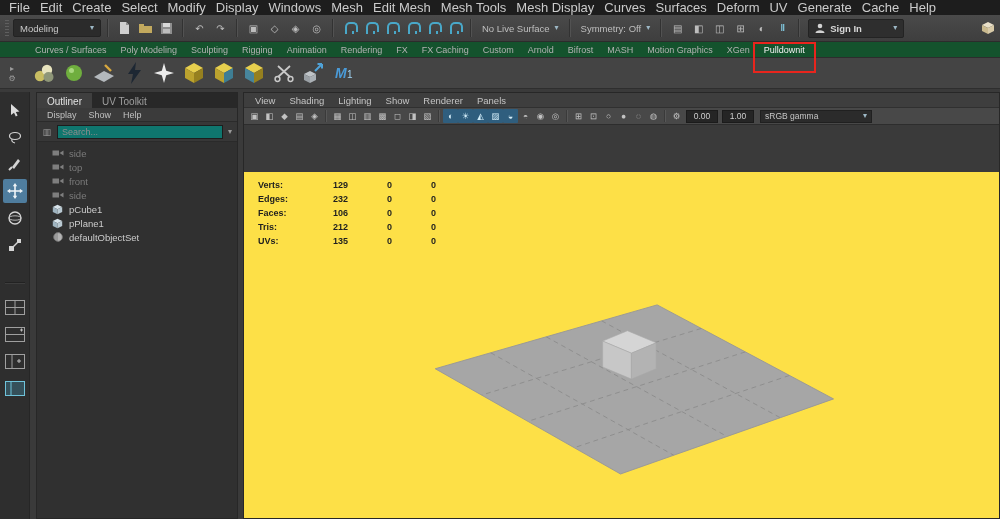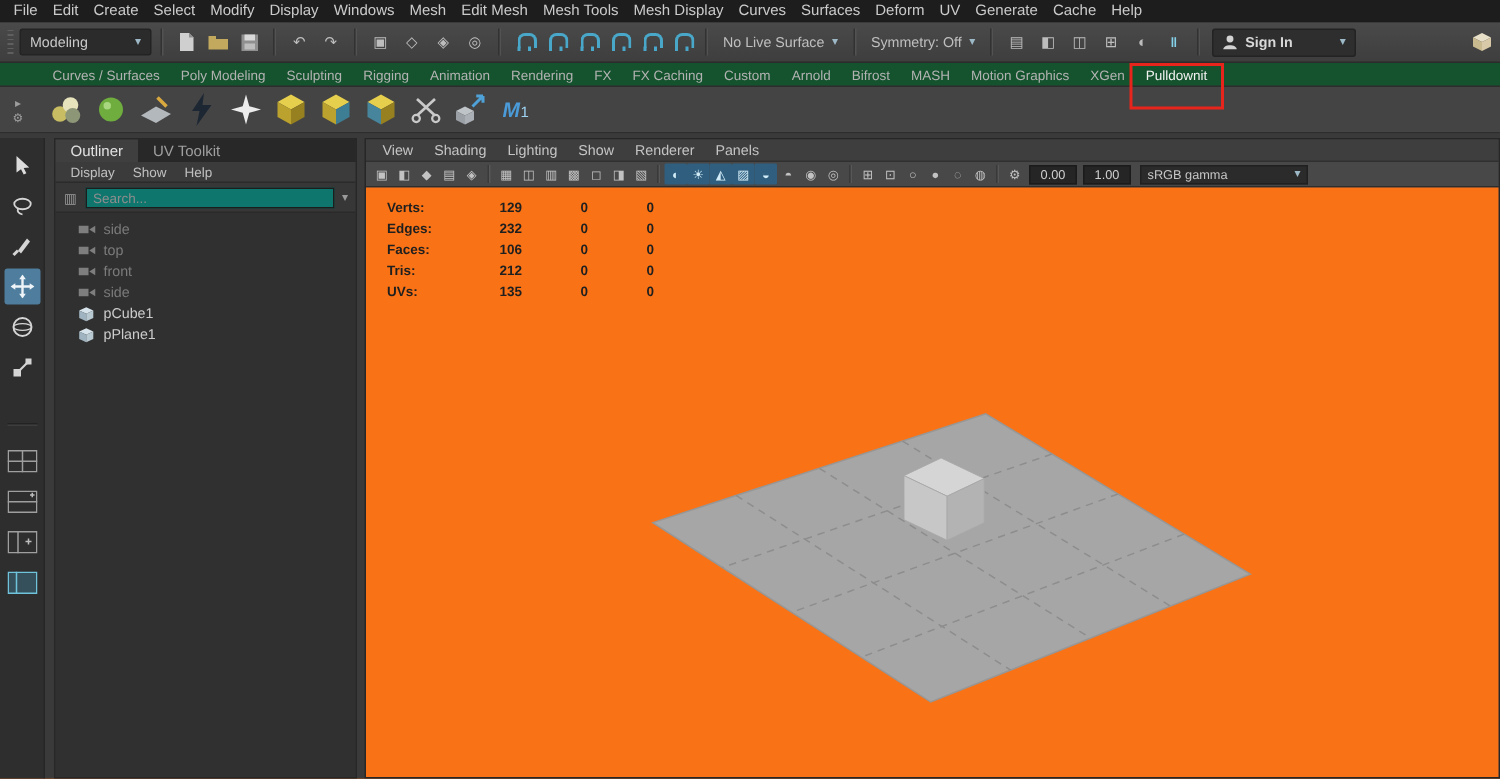--- a/index.html
+++ b/index.html
@@ -2,21 +2,21 @@
 <html><head>
 <meta charset="utf-8">
 <style>
   *{margin:0;padding:0;box-sizing:border-box;}
   html,body{width:1000px;height:519px;overflow:hidden;}
   body{background:#3a3a3a;font-family:"Liberation Sans",sans-serif;color:#c8c8c8;}
   #app{position:relative;width:1000px;height:519px;display:flex;flex-direction:column;background:#3a3a3a;}
 
   
   .menubar{height:15px;background:#1d1d1d;display:flex;align-items:center;padding:0 4px;flex:0 0 auto;}
-  .mi{font-size:10px;color:#cbcbcb;padding:0 5px;white-space:nowrap;cursor:default;}
+  .mi{font-size:13px;color:#cbcbcb;padding:0 5px;white-space:nowrap;cursor:default;}
 
   
   .statusline{height:27px;background:linear-gradient(#4a4a4a,#3e3e3e);border-bottom:1px solid #2c2c2c;display:flex;align-items:center;padding:0 3px;gap:2px;flex:0 0 auto;overflow:hidden;}
   .grip{width:4px;height:16px;margin:0 2px;background:repeating-linear-gradient(to bottom,#5f5f5f 0 1px,transparent 1px 3px);flex:0 0 auto;}
   .dd{height:18px;background:#2b2b2b;border:1px solid #232323;border-radius:2px;display:flex;align-items:center;gap:6px;padding:0 6px;flex:0 0 auto;}
   .dd .txt{font-size:9.5px;color:#c9c9c9;white-space:nowrap;}
   .caret{font-size:8px;color:#9db8c6;line-height:1;}
   .menuset{width:88px;justify-content:space-between;}
   .sep{width:0;height:18px;border-left:1px solid #323232;border-right:1px solid #525252;margin:0 4px;flex:0 0 auto;}
   .ticon{width:19px;height:18px;display:flex;align-items:center;justify-content:center;font-size:10px;color:#bdbdbd;flex:0 0 auto;}
@@ -71,21 +71,21 @@
   .vp{flex:1;margin-left:5px;display:flex;flex-direction:column;border:1px solid #272727;min-width:0;}
   .vp-menu{height:15px;background:#3e3e3e;border-bottom:1px solid #303030;display:flex;align-items:center;padding-left:4px;flex:0 0 auto;}
   .vp-mi{font-size:9.5px;color:#c4c4c4;padding:0 7px;white-space:nowrap;}
   .vp-toolbar{height:17px;background:#484848;border-bottom:1px solid #2d2d2d;display:flex;align-items:center;padding:0 3px;flex:0 0 auto;overflow:hidden;}
   .vpi{width:15px;height:14px;display:flex;align-items:center;justify-content:center;font-size:8.5px;color:#c2c2c2;border-radius:1px;flex:0 0 auto;}
   .vpi.on{background:#2f5e7e;color:#d2ecf8;}
   .vp-sep{width:0;height:12px;border-left:1px solid #3a3a3a;border-right:1px solid #575757;margin:0 3px;flex:0 0 auto;}
   .vp-num{width:32px;height:13px;background:#252525;border:1px solid #1b1b1b;color:#cfcfcf;font-size:8.5px;text-align:center;font-family:"Liberation Sans",sans-serif;margin:0 2px;flex:0 0 auto;}
   .vp-dd{width:112px;height:13px;background:#2b2b2b;border:1px solid #202020;display:flex;align-items:center;justify-content:space-between;padding:0 4px;margin-left:4px;flex:0 0 auto;}
   .vp-dd .txt{font-size:8.5px;color:#c6c6c6;}
-  .vp-canvas{flex:1;position:relative;background:#f97316;overflow:hidden;}
+  .vp-canvas{flex:1;position:relative;background:#fde047;overflow:hidden;margin-top:47px;}
   .scene{position:absolute;left:0;top:0;width:100%;height:100%;}
   .hud{position:absolute;left:14px;top:6px;z-index:5;}
   .hud-row{display:flex;height:14px;align-items:center;}
   .hud-label{width:46px;font-size:9px;font-weight:bold;color:#1f1f1f;}
   .hud-v{width:44px;font-size:9px;font-weight:bold;color:#1f1f1f;text-align:right;}
 </style>
 </head>
 <body>
 
 <div id="app">
@@ -423,20 +423,30 @@
         </div>
         <div class="ol-row">
           <span class="ol-ic">
               <svg width="11" height="11">
                 <polygon points="5.5,0.8 10.2,3 5.5,5.2 0.8,3" fill="#d7e3ea"></polygon>
                 <polygon points="0.8,3 5.5,5.2 5.5,10.2 0.8,8" fill="#9fb4c0"></polygon>
                 <polygon points="10.2,3 10.2,8 5.5,10.2 5.5,5.2" fill="#b9c9d2"></polygon>
               </svg>
             </span>
           <span class="ol-label">pPlane1</span>
+        </div>
+        <div class="ol-row">
+          <span class="ol-ic">
+              <svg width="10" height="10">
+                <circle cx="5" cy="5" r="4.4" fill="#9a9a9a"></circle>
+                <path d="M5 0.6 A4.4 4.4 0 0 1 5 9.4 Z" fill="#c4c4c4" opacity="0.6"></path>
+                <circle cx="5" cy="5" r="4.4" fill="none" stroke="#6e6e6e" stroke-width="0.8"></circle>
+              </svg>
+            </span>
+          <span class="ol-label">defaultObjectSet</span>
         </div>
       </div>
     </div>
 
     <div class="vp">
       <div class="vp-menu">
         <span class="vp-mi">View</span>
         <span class="vp-mi">Shading</span>
         <span class="vp-mi">Lighting</span>
         <span class="vp-mi">Show</span>

